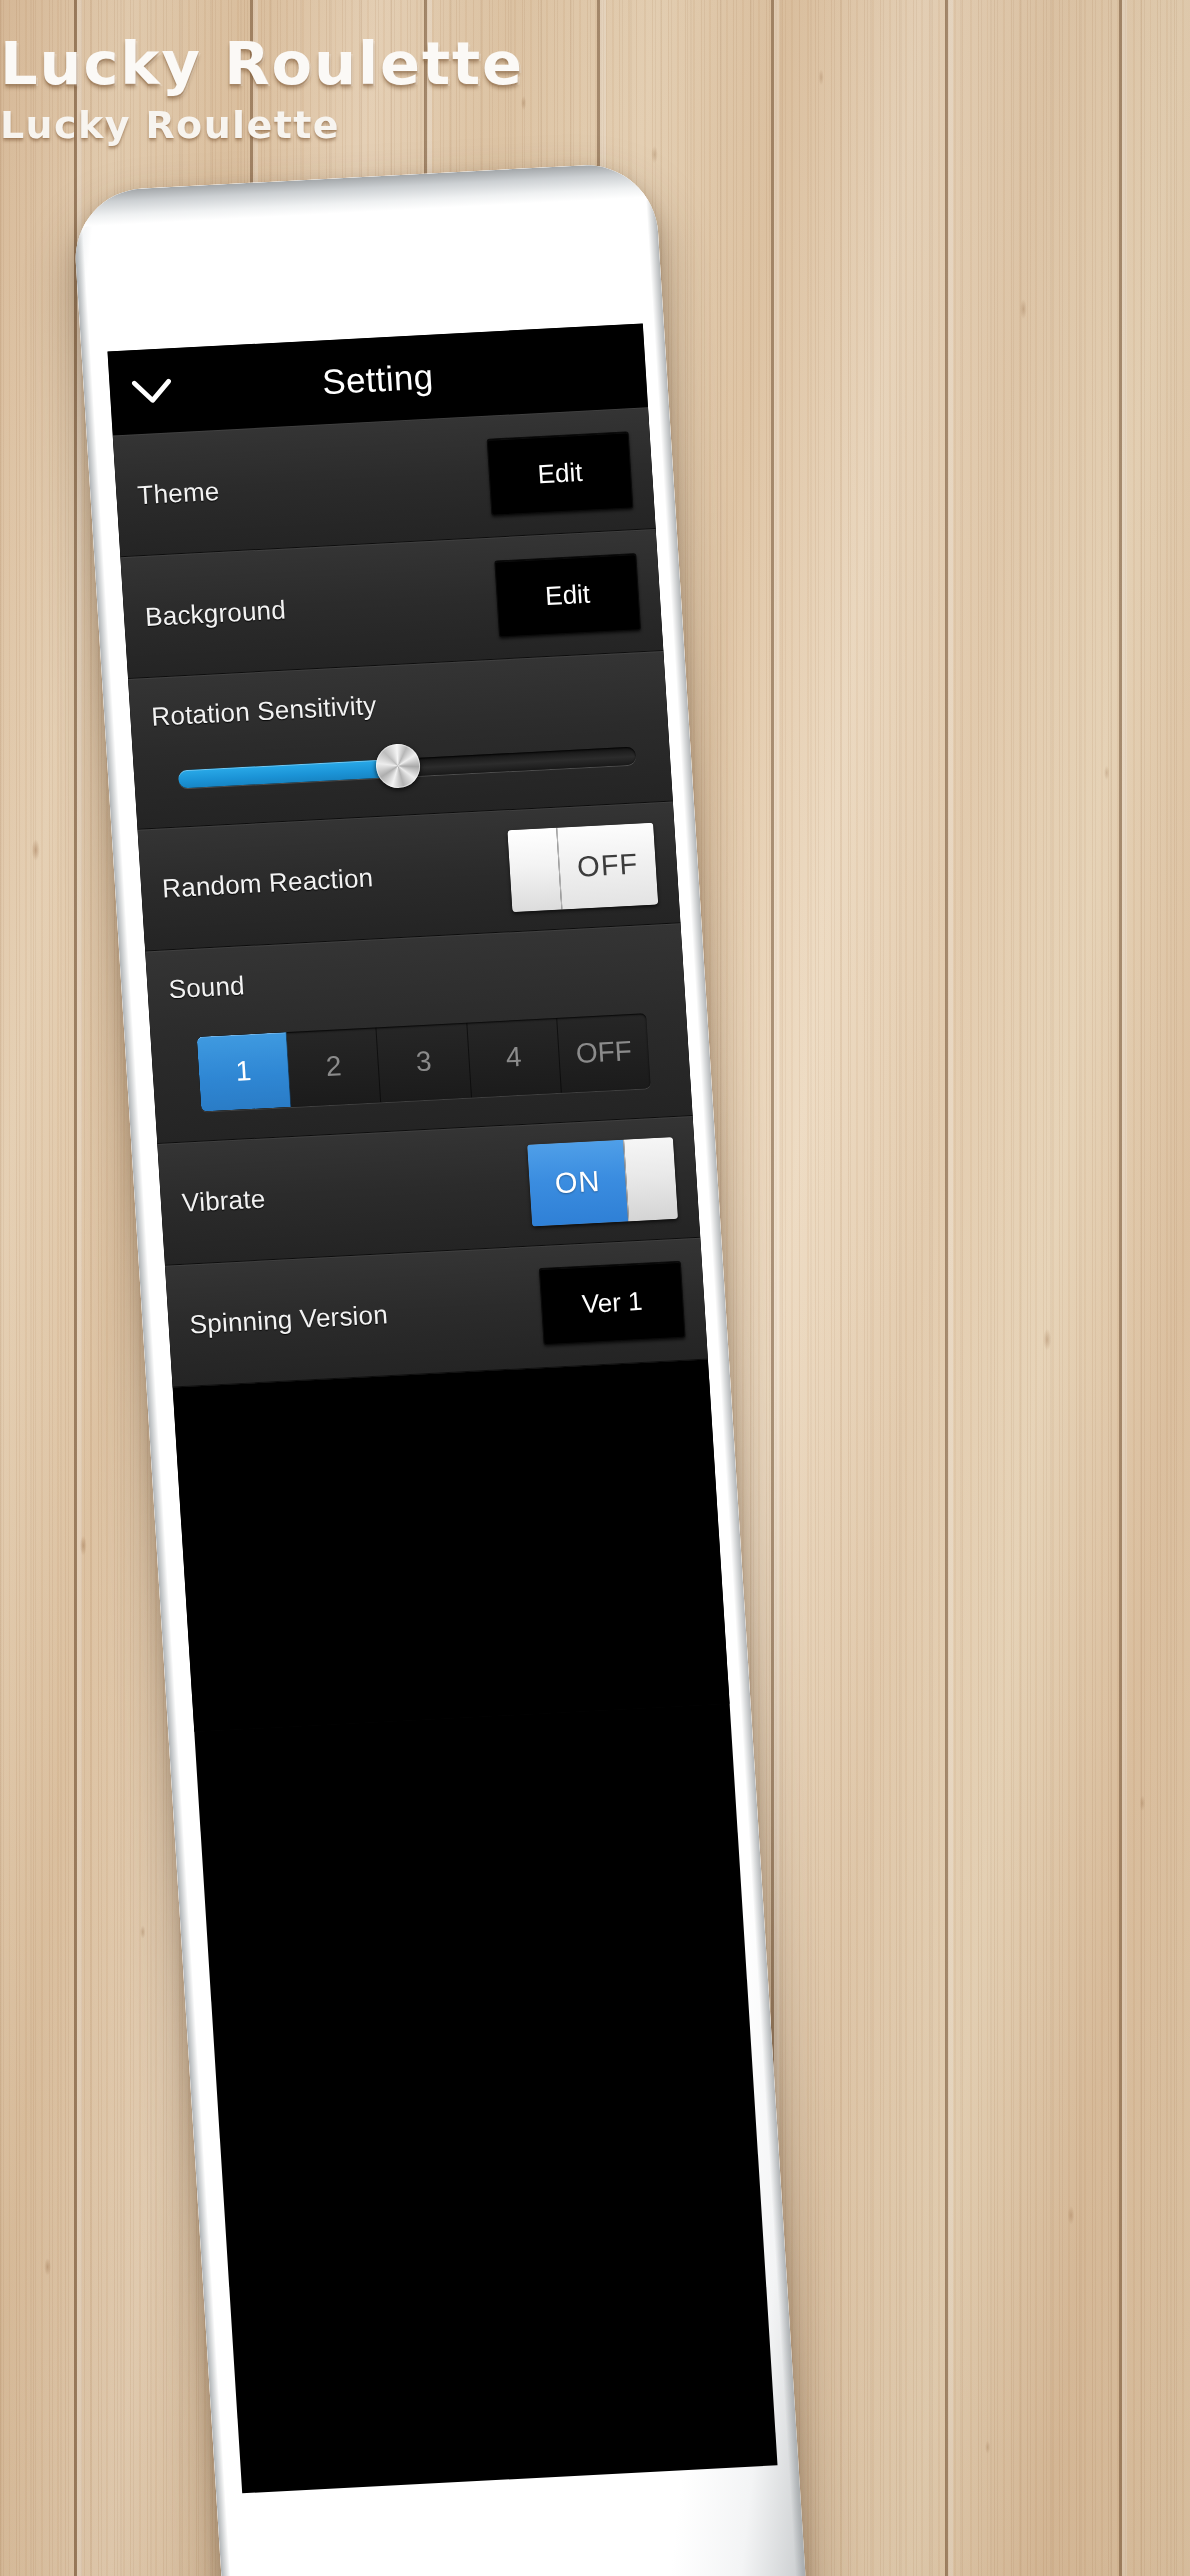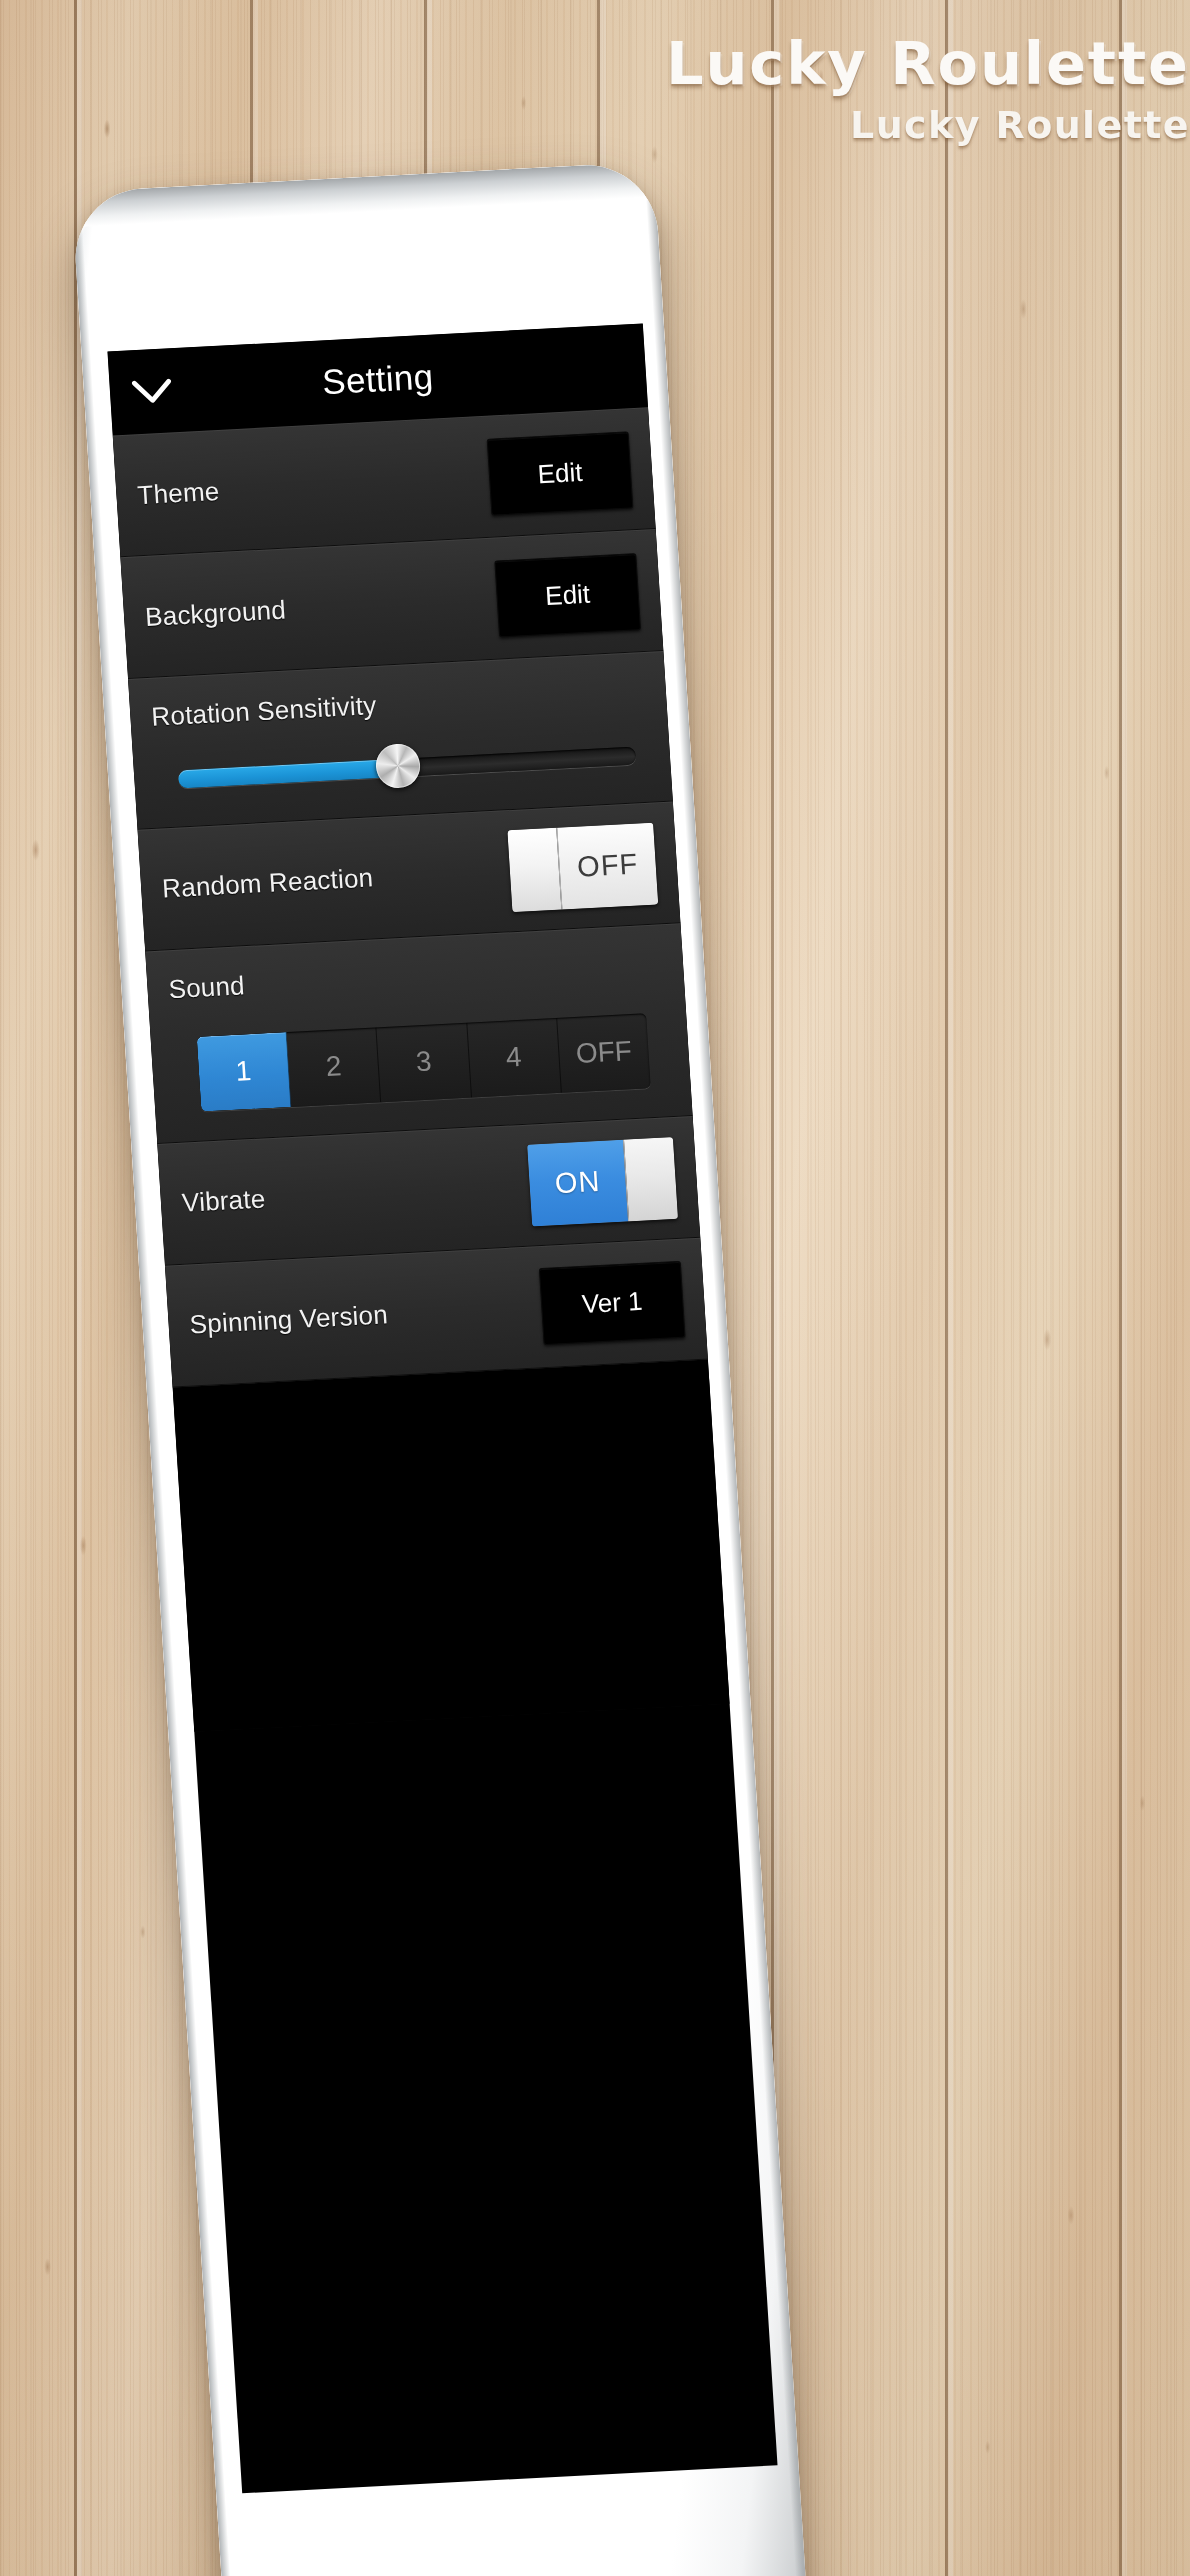--- a/index.html
+++ b/index.html
@@ -60,21 +60,21 @@
       radial-gradient(ellipse 3.8px 9.6px at 83% 95%, rgba(130,86,46,.25), transparent 70%);
   }
   #wood-vig{
     position:absolute; inset:0;
     background:radial-gradient(ellipse 110% 75% at 50% 42%, rgba(255,255,255,.10), rgba(120,80,45,.18) 95%);
   }
 
   
   #title-wrap{
     position:absolute; left:0; right:0; top:33px;
-    text-align:right; z-index:6;
+    text-align:left; z-index:6;
   }
   .title-main{
     font-family:"DejaVu Sans", sans-serif;
     font-weight:bold;
     font-size:59px;
     letter-spacing:1.9px;
     color:#fbf9f6;
     text-shadow: 0 3.8px 3.8px rgba(110,72,38,.40),
                  0 1.9px 1px rgba(140,96,54,.30),
                  1.9px 1.9px 0 rgba(255,255,255,.25);

